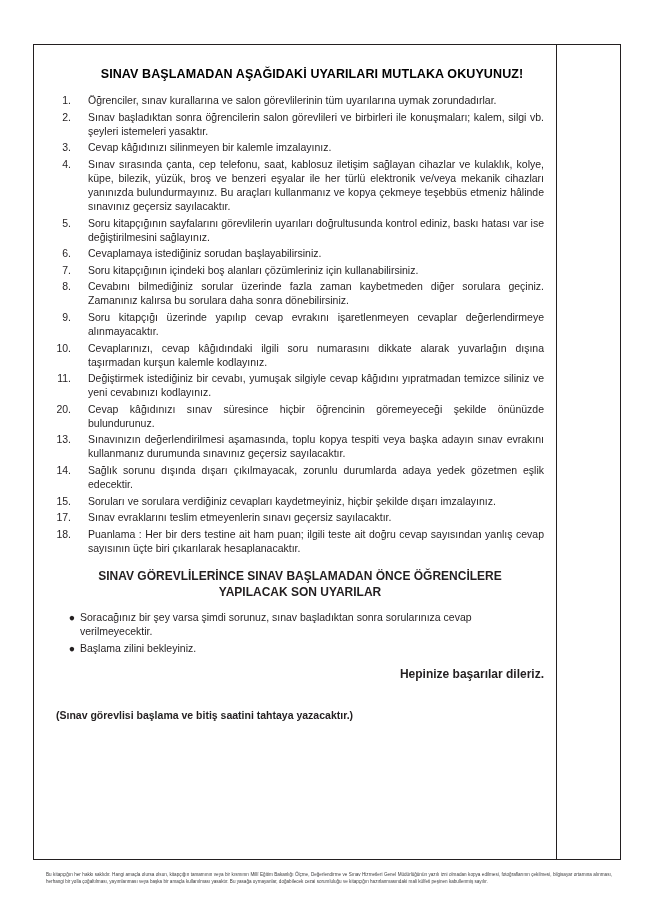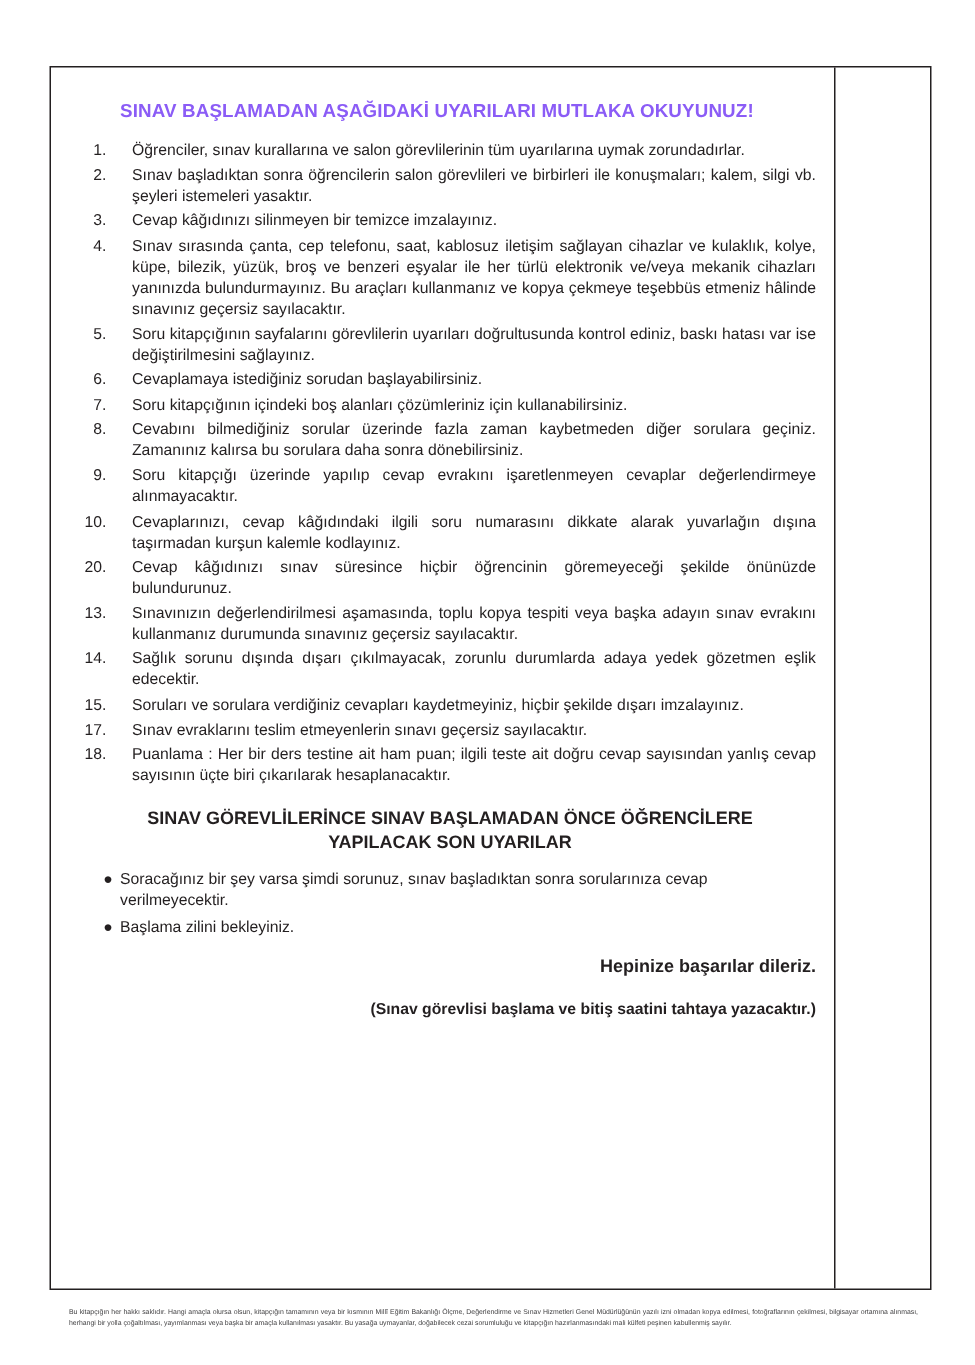--- a/index.html
+++ b/index.html
@@ -47,22 +47,22 @@
     left: 0;
     top: 0;
     width: 524px;
     height: 100%;
     box-sizing: border-box;
     padding: 16px 14px 0 22px;
   }
   .doc-title {
     font-size: 12.5px;
     font-weight: bold;
-    color: #8b5cf6;
-    text-align: left;
+    color: #000000;
+    text-align: center;
     margin: 6px 0 12px 24px;
     letter-spacing: 0.1px;
   }
   ol.rules {
     list-style: none;
     margin: 0;
     padding: 0;
   }
   ol.rules > li {
     display: flex;
@@ -116,22 +116,22 @@
     font-size: 12px;
     font-weight: bold;
     color: #231f20;
     text-align: right;
     margin: 12px 0 0 0;
   }
   .paren-note {
     font-size: 10.5px;
     font-weight: bold;
     color: #231f20;
-    text-align: right;
-    margin: 16px 0 0 0;
+    text-align: left;
+    margin: 28px 0 0 0;
   }
   .legal {
     position: absolute;
     left: 46px;
     top: 872px;
     width: 566px;
     font-size: 4.6px;
     line-height: 1.5;
     color: #414042;
     text-align: justify;
@@ -151,21 +151,21 @@
         <li>
           <span class="num">1.</span>
           <span class="txt">Öğrenciler, sınav kurallarına ve salon görevlilerinin tüm uyarılarına uymak zorundadırlar.</span>
         </li>
         <li>
           <span class="num">2.</span>
           <span class="txt">Sınav başladıktan sonra öğrencilerin salon görevlileri ve birbirleri ile konuşmaları; kalem, silgi vb. şeyleri istemeleri yasaktır.</span>
         </li>
         <li>
           <span class="num">3.</span>
-          <span class="txt">Cevap kâğıdınızı silinmeyen bir temizce imzalayınız.</span>
+          <span class="txt">Cevap kâğıdınızı silinmeyen bir kalemle imzalayınız.</span>
         </li>
         <li>
           <span class="num">4.</span>
           <span class="txt">Sınav sırasında çanta, cep telefonu, saat, kablosuz iletişim sağlayan cihazlar ve kulaklık, kolye, küpe, bilezik, yüzük, broş ve benzeri eşyalar ile her türlü elektronik ve/veya mekanik cihazları yanınızda bulundurmayınız. Bu araçları kullanmanız ve kopya çekmeye teşebbüs etmeniz hâlinde sınavınız geçersiz sayılacaktır.</span>
         </li>
         <li>
           <span class="num">5.</span>
           <span class="txt">Soru kitapçığının sayfalarını görevlilerin uyarıları doğrultusunda kontrol ediniz, baskı hatası var ise değiştirilmesini sağlayınız.</span>
         </li>
         <li>
@@ -180,20 +180,24 @@
           <span class="num">8.</span>
           <span class="txt">Cevabını bilmediğiniz sorular üzerinde fazla zaman kaybetmeden diğer sorulara geçiniz. Zamanınız kalırsa bu sorulara daha sonra dönebilirsiniz.</span>
         </li>
         <li>
           <span class="num">9.</span>
           <span class="txt">Soru kitapçığı üzerinde yapılıp cevap evrakını işaretlenmeyen cevaplar değerlendirmeye alınmayacaktır.</span>
         </li>
         <li>
           <span class="num">10.</span>
           <span class="txt">Cevaplarınızı, cevap kâğıdındaki ilgili soru numarasını dikkate alarak yuvarlağın dışına taşırmadan kurşun kalemle kodlayınız.</span>
+        </li>
+        <li>
+          <span class="num">11.</span>
+          <span class="txt">Değiştirmek istediğiniz bir cevabı, yumuşak silgiyle cevap kâğıdını yıpratmadan temizce siliniz ve yeni cevabınızı kodlayınız.</span>
         </li>
         <li>
           <span class="num">20.</span>
           <span class="txt">Cevap kâğıdınızı sınav süresince hiçbir öğrencinin göremeyeceği şekilde önünüzde bulundurunuz.</span>
         </li>
         <li>
           <span class="num">13.</span>
           <span class="txt">Sınavınızın değerlendirilmesi aşamasında, toplu kopya tespiti veya başka adayın sınav evrakını kullanmanız durumunda sınavınız geçersiz sayılacaktır.</span>
         </li>
         <li>

